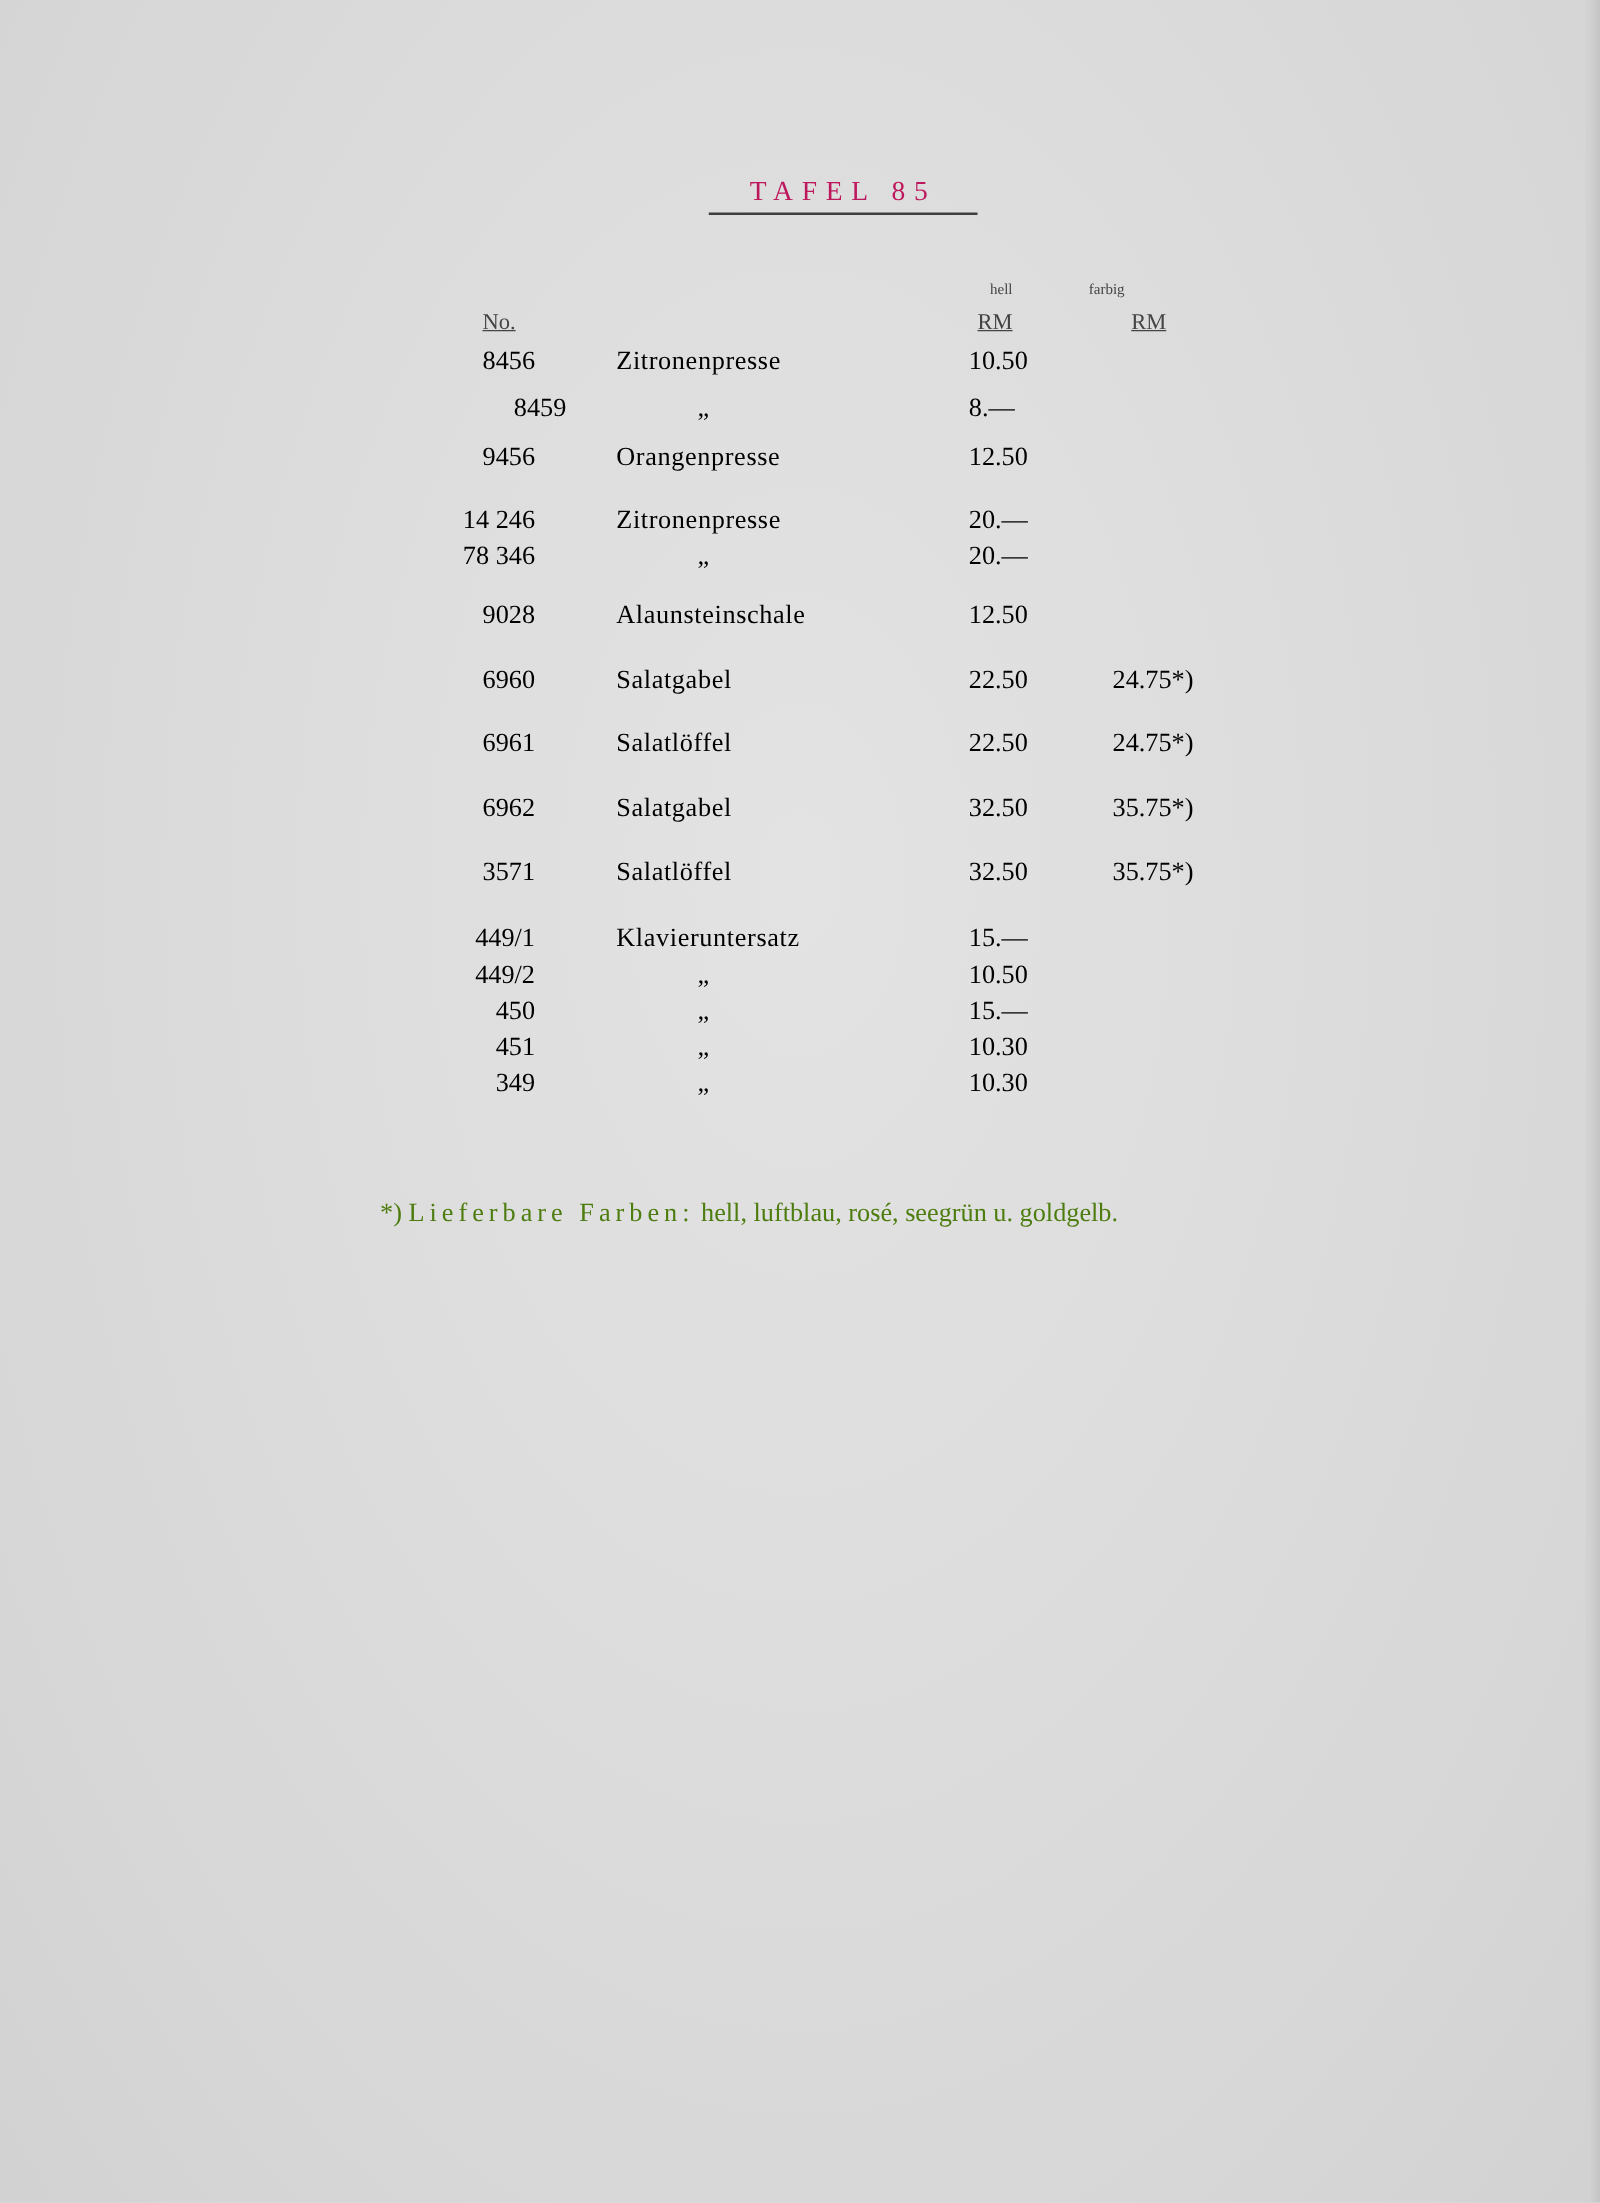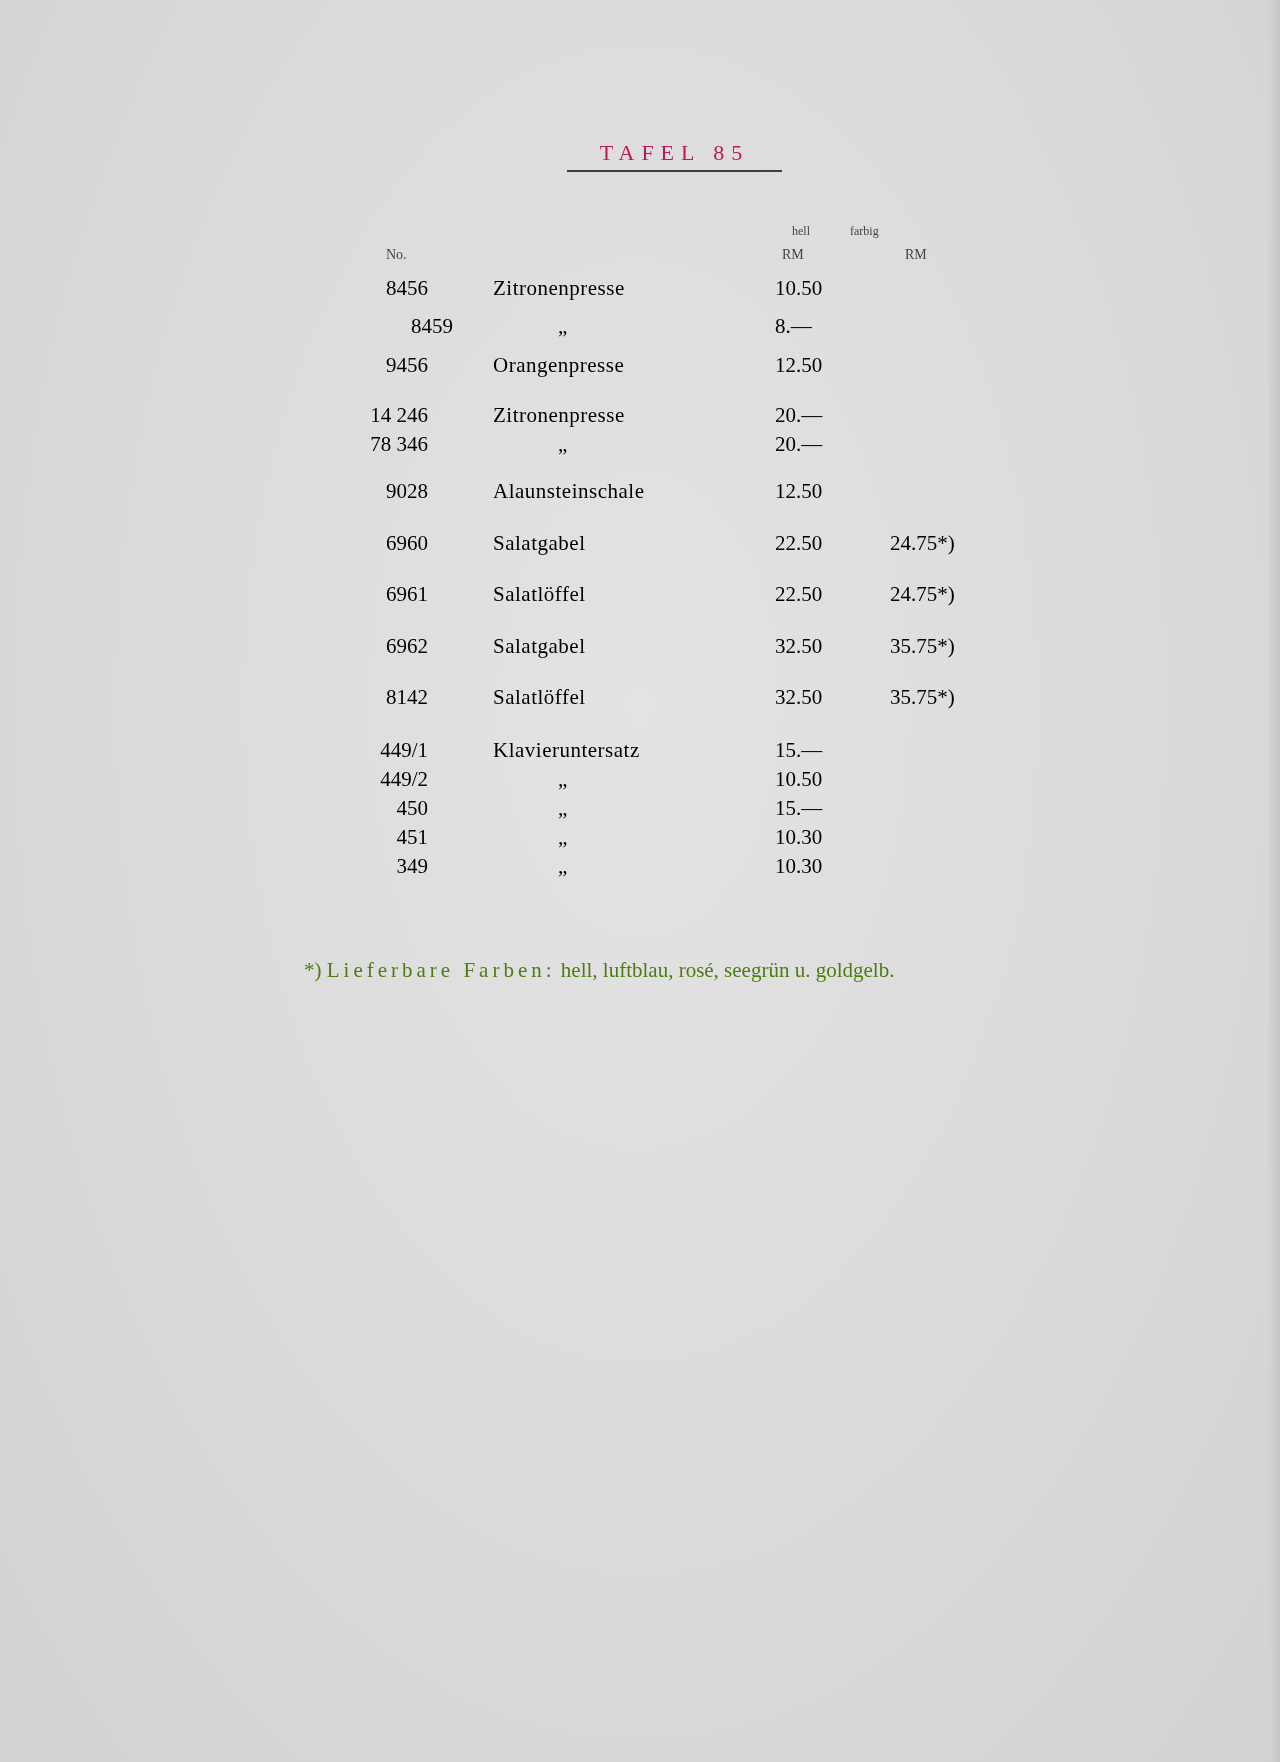--- a/index.html
+++ b/index.html
@@ -20,21 +20,21 @@
     position: absolute; left: 567px; top: 140px; width: 215px;
     text-align: center; font-size: 22px; letter-spacing: 7px;
     font-family: "Liberation Serif", serif; color: #be185d;
   }
   .title-rule {
     position: absolute; left: 567px; top: 170px; width: 215px; height: 0;
     border-top: 2px solid #3f3f3f;
   }
   .hdr { position: absolute; font-family: "Liberation Serif", serif; color: #444; }
   .hdr-small { font-size: 12px; }
-  .hdr-mid { font-size: 14px; }
+  .hdr-mid { font-size: 18px; text-decoration: underline; }
   .row { position: absolute; left: 0; width: 1280px; height: 28px;
          font-family: "Liberation Serif", serif; font-size: 21px; color: #000000; }
   .row span { position: absolute; top: 0; white-space: nowrap; }
   .c-no { right: 852px; text-align: right; }
   .c-name { left: 493px; letter-spacing: 0.5px; }
   .c-name.ditto { left: 558px; }
   .c-hell { left: 775px; }
   .c-farbig { left: 890px; }
   .footnote {
     position: absolute; left: 304px; top: 958px; white-space: nowrap;
@@ -46,21 +46,21 @@
 <body>
 
 <div class="edge"></div>
 
 <div class="title">TAFEL 85</div>
 <div class="title-rule"></div>
 
 <div class="hdr hdr-mid" style="left:386px; top:247px;">No.</div>
 <div class="hdr hdr-small" style="left:792px; top:224px;">hell</div>
 <div class="hdr hdr-mid" style="left:782px; top:247px;">RM</div>
-<div class="hdr hdr-small" style="left:850px; top:224px;">farbig</div>
+<div class="hdr hdr-small" style="left:871px; top:224px;">farbig</div>
 <div class="hdr hdr-mid" style="left:905px; top:247px;">RM</div>
 
 <div>
   <div class="row" style="top:276px;">
     <span class="c-no">8456</span>
     <span class="c-name">Zitronenpresse</span>
     <span class="c-hell">10.50</span>
     <span class="c-farbig"></span>
   </div>
   <div class="row" style="top:314px;padding-left:25px;">
@@ -105,21 +105,21 @@
     <span class="c-hell">22.50</span>
     <span class="c-farbig">24.75*)</span>
   </div>
   <div class="row" style="top:634px;">
     <span class="c-no">6962</span>
     <span class="c-name">Salatgabel</span>
     <span class="c-hell">32.50</span>
     <span class="c-farbig">35.75*)</span>
   </div>
   <div class="row" style="top:685px;">
-    <span class="c-no">8142</span>
+    <span class="c-no">3571</span>
     <span class="c-name">Salatlöffel</span>
     <span class="c-hell">32.50</span>
     <span class="c-farbig">35.75*)</span>
   </div>
   <div class="row" style="top:738px;">
     <span class="c-no">449/1</span>
     <span class="c-name">Klavieruntersatz</span>
     <span class="c-hell">15.—</span>
     <span class="c-farbig"></span>
   </div>

